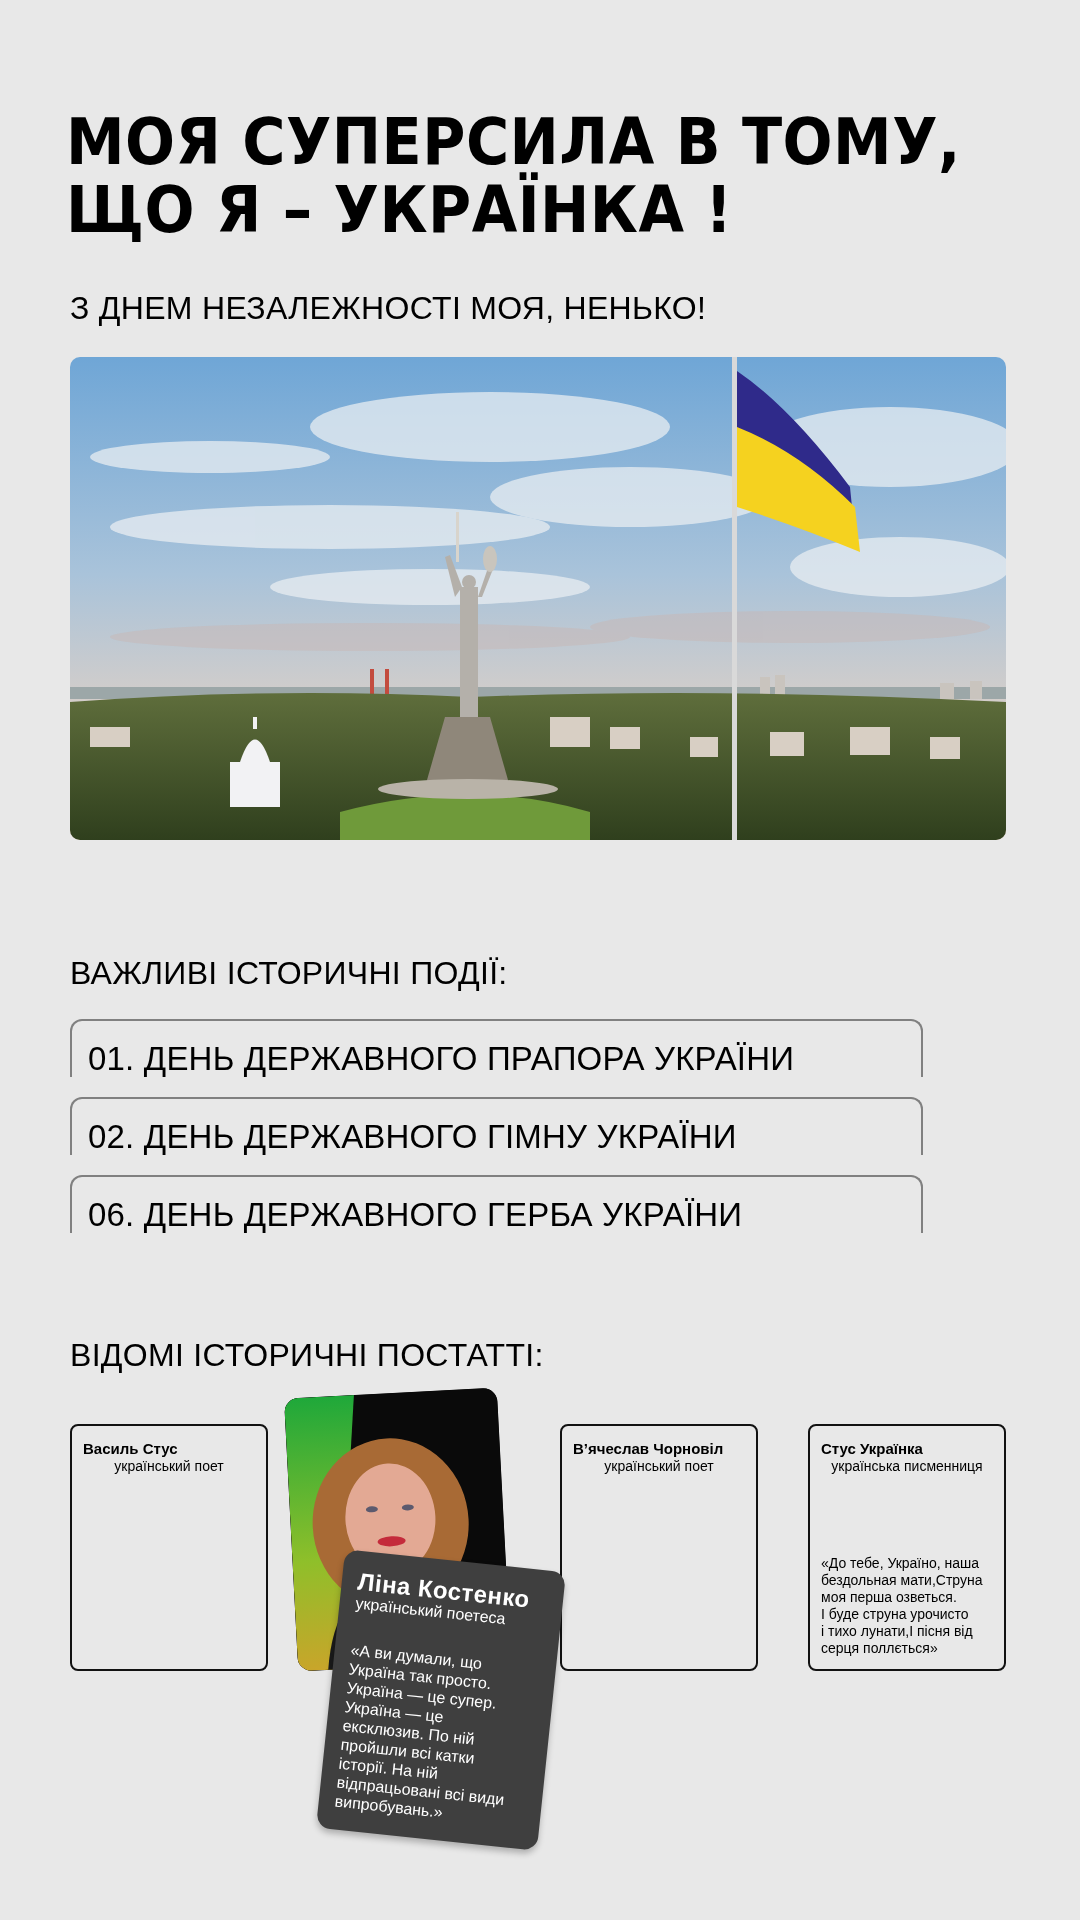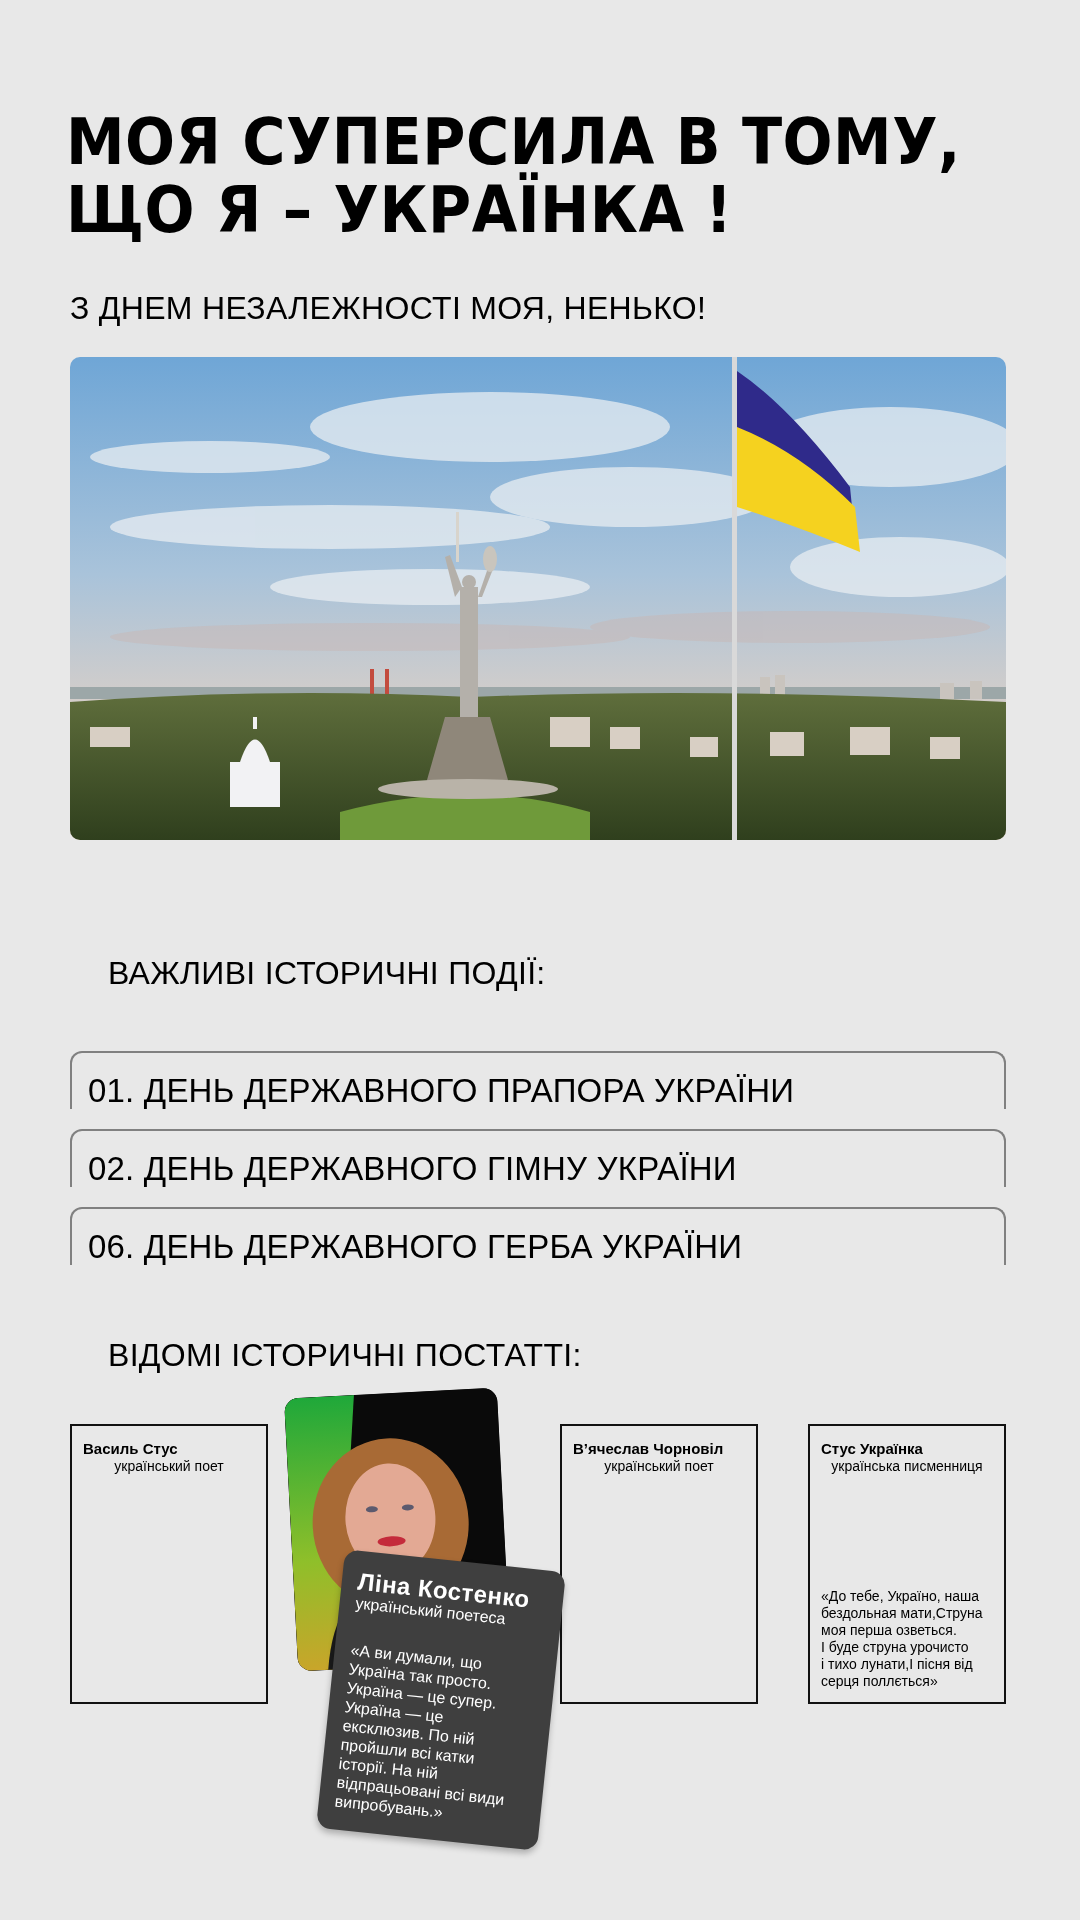--- a/index.html
+++ b/index.html
@@ -39,48 +39,46 @@
       border-radius: 10px;
       overflow: hidden;
     }
     .hero svg { width: 100%; height: 100%; display: block; }
 
     .section-heading {
       font-size: 32px;
       line-height: 40px;
       white-space: nowrap;
       letter-spacing: 0.3px;
-      margin-left: 38px;
     }
     .events-heading { left: 70px; top: 953px; }
     .figures-heading { left: 70px; top: 1335px; }
 
     .event-item {
-      left: 70px; width: 936px; height: 58px;
+      left: 70px; width: 853px; height: 58px;
       border: 2px solid #808080;
       border-bottom: none;
       border-radius: 12px 12px 0 0;
-      margin-top: 32px;
     }
     .event-item span {
       position: absolute;
       left: 16px; top: 18px;
       font-size: 33px;
       line-height: 40px;
       white-space: nowrap;
       letter-spacing: 0.2px;
     }
     .ev1 { top: 1019px; }
     .ev2 { top: 1097px; }
     .ev3 { top: 1175px; }
 
     .figure-card {
-      top: 1424px; width: 198px; height: 280px;
+      top: 1424px; width: 198px; height: 247px;
       border: 2px solid #111;
-      border-radius: 0;
+      border-radius: 8px;
       padding: 14px 11px;
     }
     .fc1 { left: 70px; }
     .fc2 { left: 560px; }
     .fc3 { left: 808px; }
     .figure-name {
       font-weight: bold;
       font-size: 15px;
       line-height: 18px;
       white-space: nowrap;

